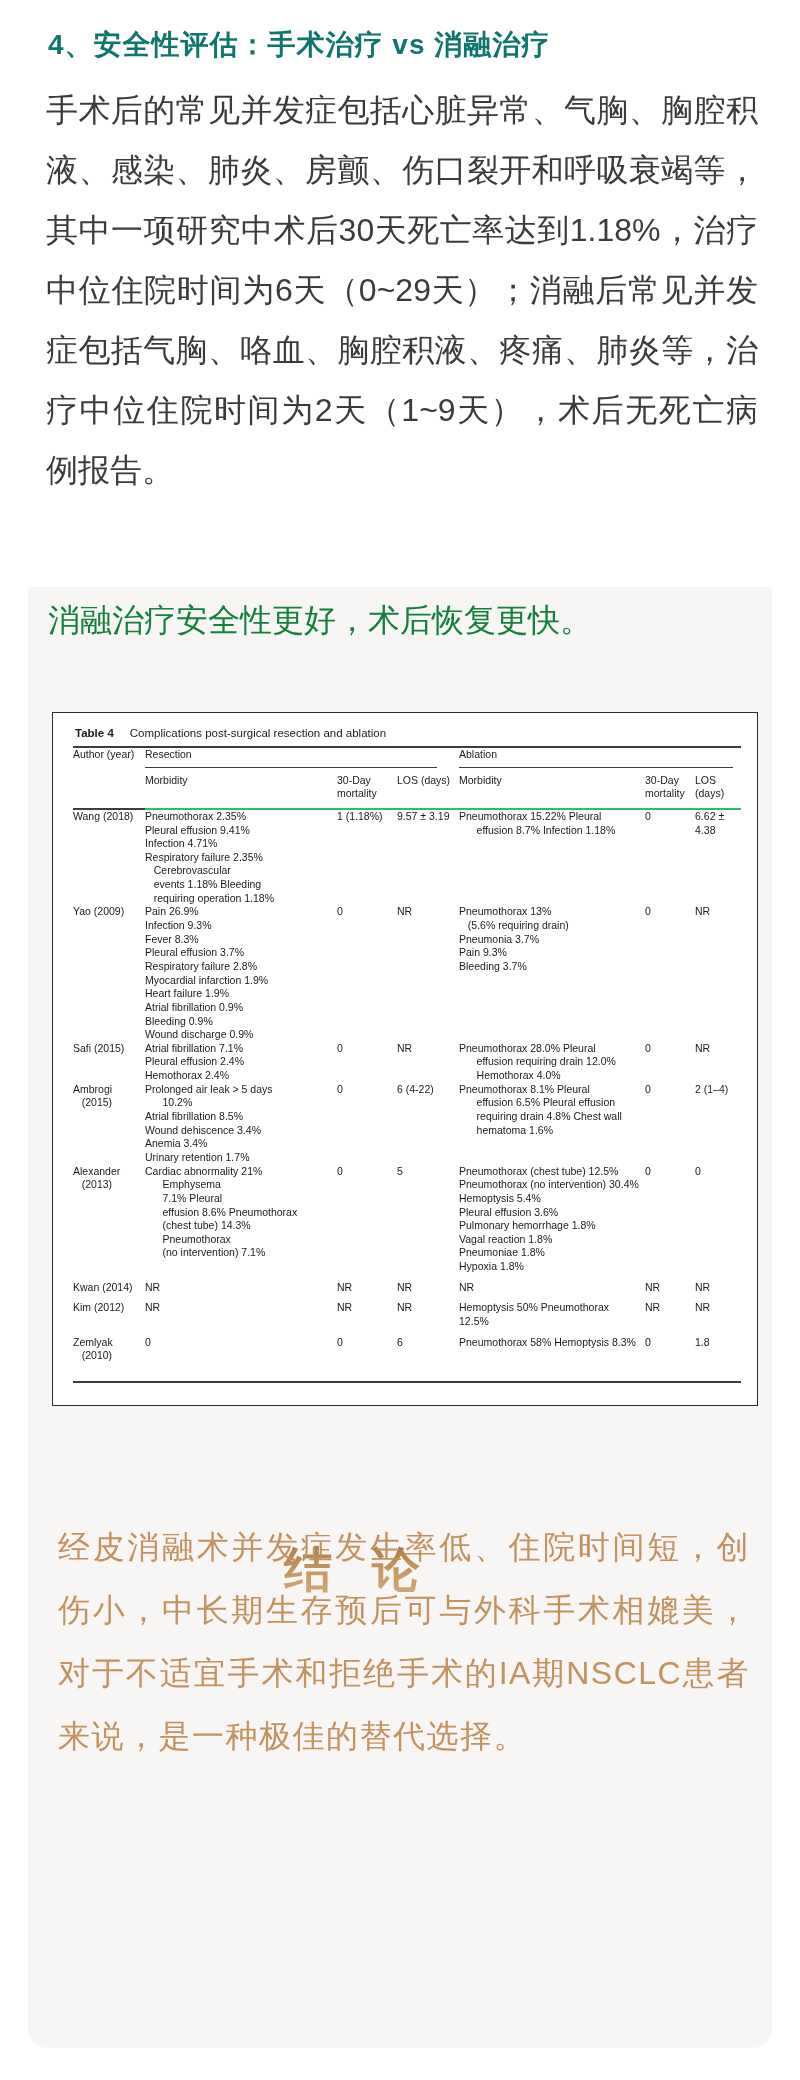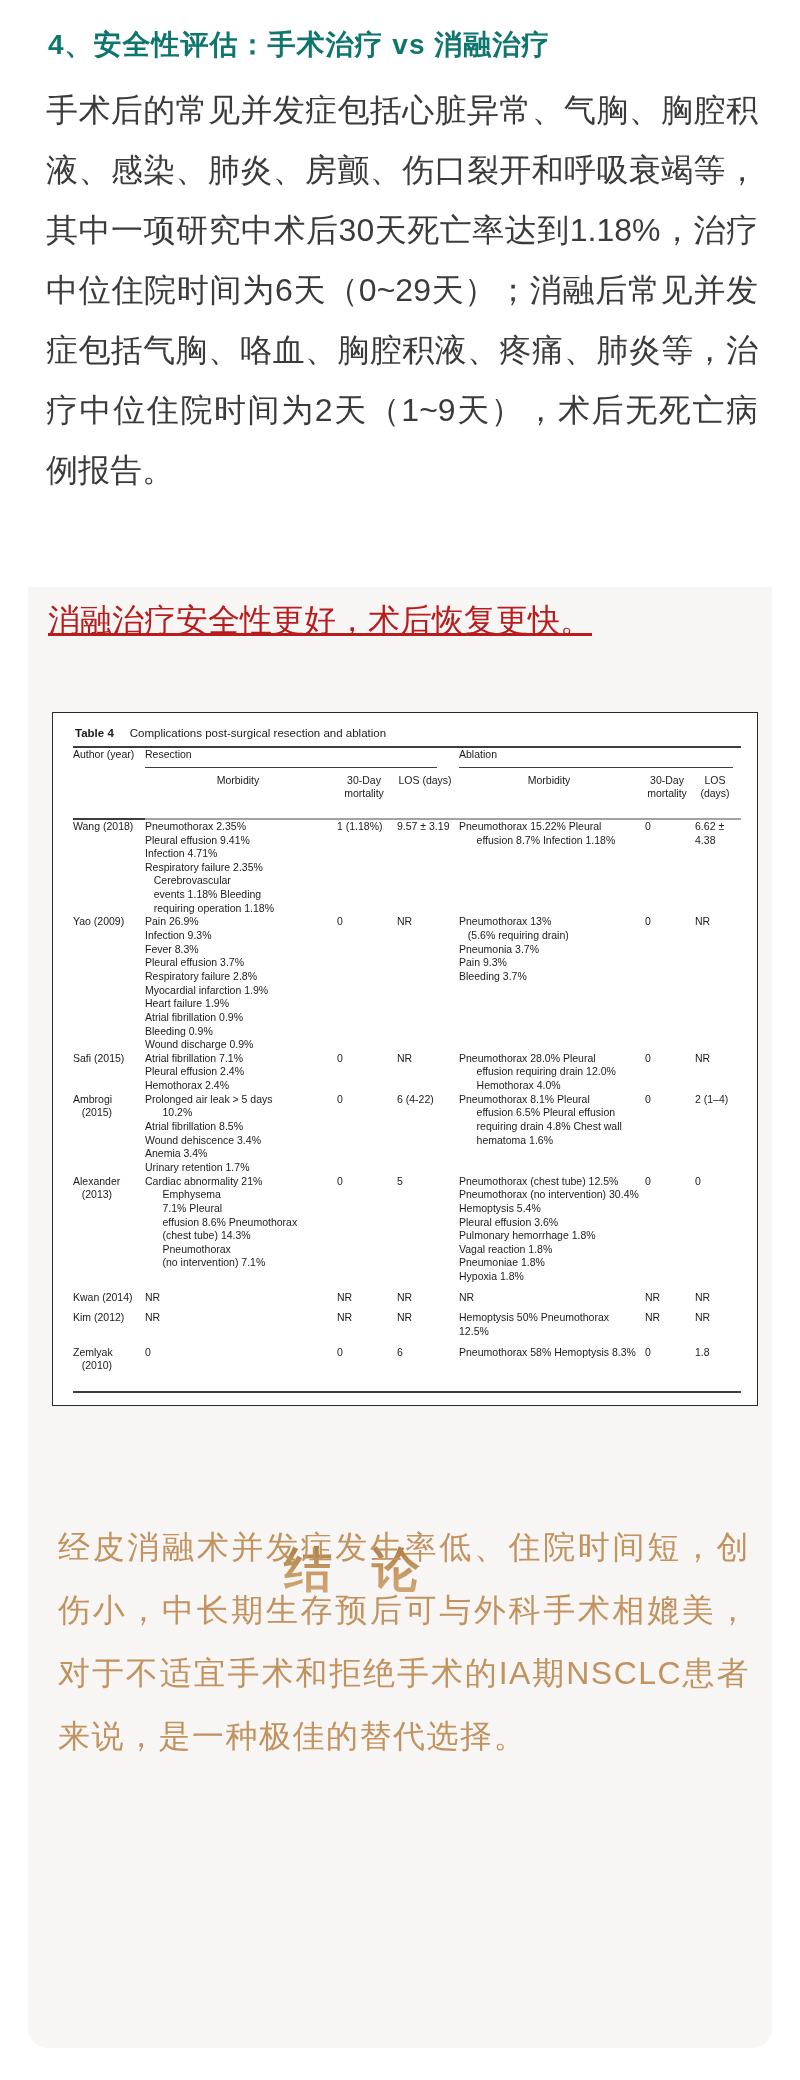--- a/index.html
+++ b/index.html
@@ -16,21 +16,21 @@
     position:absolute; top:80px; left:46px; width:712px;
     font-size:32px; line-height:60px; color:#3B3B3B;
     text-align:justify; text-justify:inter-ideograph;
   }
   .gray-card {
     position:absolute; left:28px; top:587px; width:744px; height:1461px;
     background:#F7F6F5; border-radius:2px 2px 20px 20px;
   }
   .highlight {
     position:absolute; top:592px; left:48px; width:712px;
-    font-size:32px; line-height:56px; color:#b91c1c;text-decoration:underline;
+    font-size:32px; line-height:56px; color:#15803d;
   }
   
   .tablebox {
     position:absolute; left:52px; top:712px; width:706px; height:694px;
     box-sizing:border-box; background:#ffffff; border:1px solid #2B2B2B;
     padding:14px 18px 0 20px; overflow:hidden;
     font-family:Liberation Sans, sans-serif; color:#1A1A1A;
   }
   .tbl-title { font-size:11.5px; margin:0 0 7px 2px; }
   .tbl-title .lbl { font-weight:700; margin-right:16px; }
@@ -44,22 +44,22 @@
     padding:0 6px 0 0; overflow:hidden;
   }
   th.author-h { padding-top:8px; }
   .grp { padding-top:8px; }
   .grp .group-label {
     display:block; border-bottom:1px solid #3D3D3D;
     padding-bottom:5px; margin-right:16px;
   }
   .grp-last .group-label { margin-right:2px; }
   tr.subhead th {
-    padding-top:6px; padding-bottom:17px;
-    border-bottom:2px solid #a3a3a3; white-space:pre-line;text-align:center;
+    padding-top:6px; padding-bottom:7px;
+    border-bottom:2px solid #22c55e; white-space:pre-line;
   }
   th.author-h { border-bottom:2px solid #3D3D3D; }
   td.cell { padding-top:8px; white-space:pre-wrap; word-wrap:break-word; }
   tr.tight td.cell { padding-top:7px; }
   tr.last td.cell { padding-bottom:18px; }
   
   .conclusion-title {
     position:absolute; top:1538px; left:15px; width:688px; text-align:center;
     font-family:"Liberation Serif","DejaVu Serif",serif;
     font-size:48px; font-weight:700; letter-spacing:14px;

